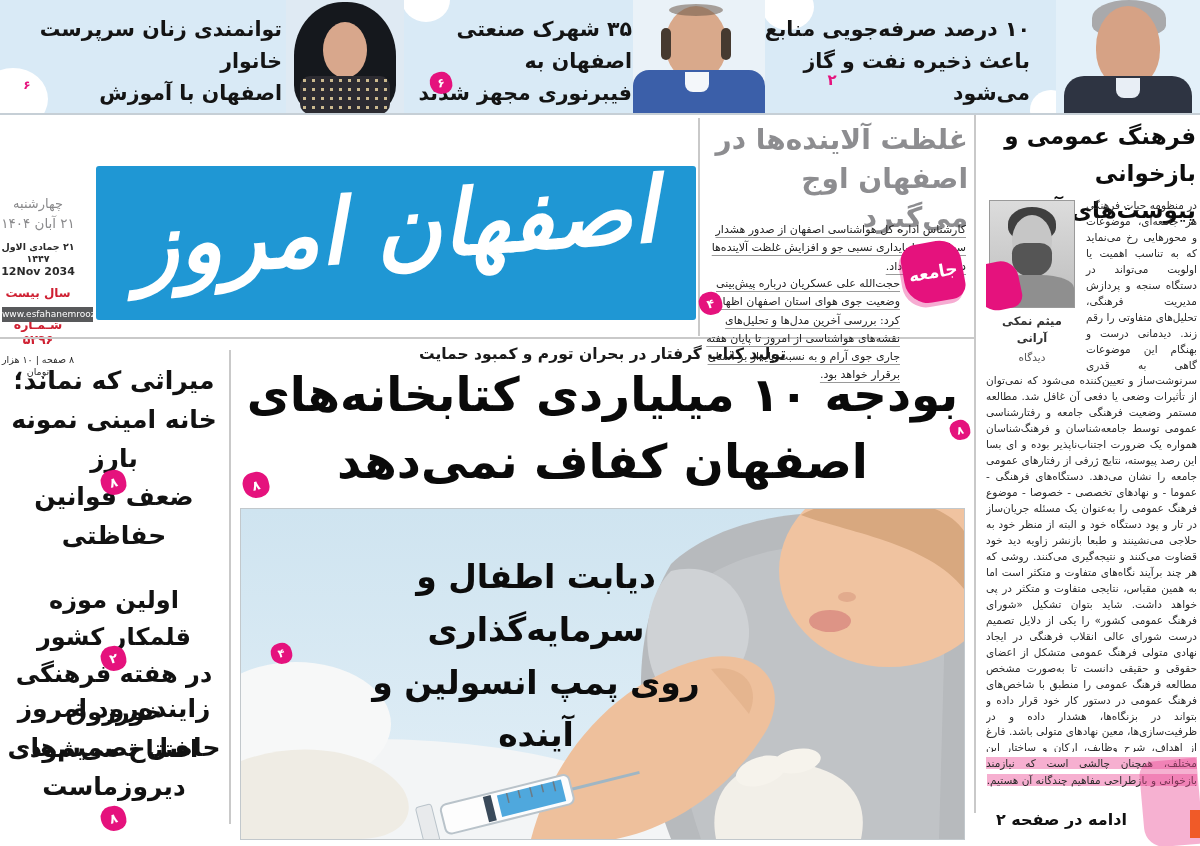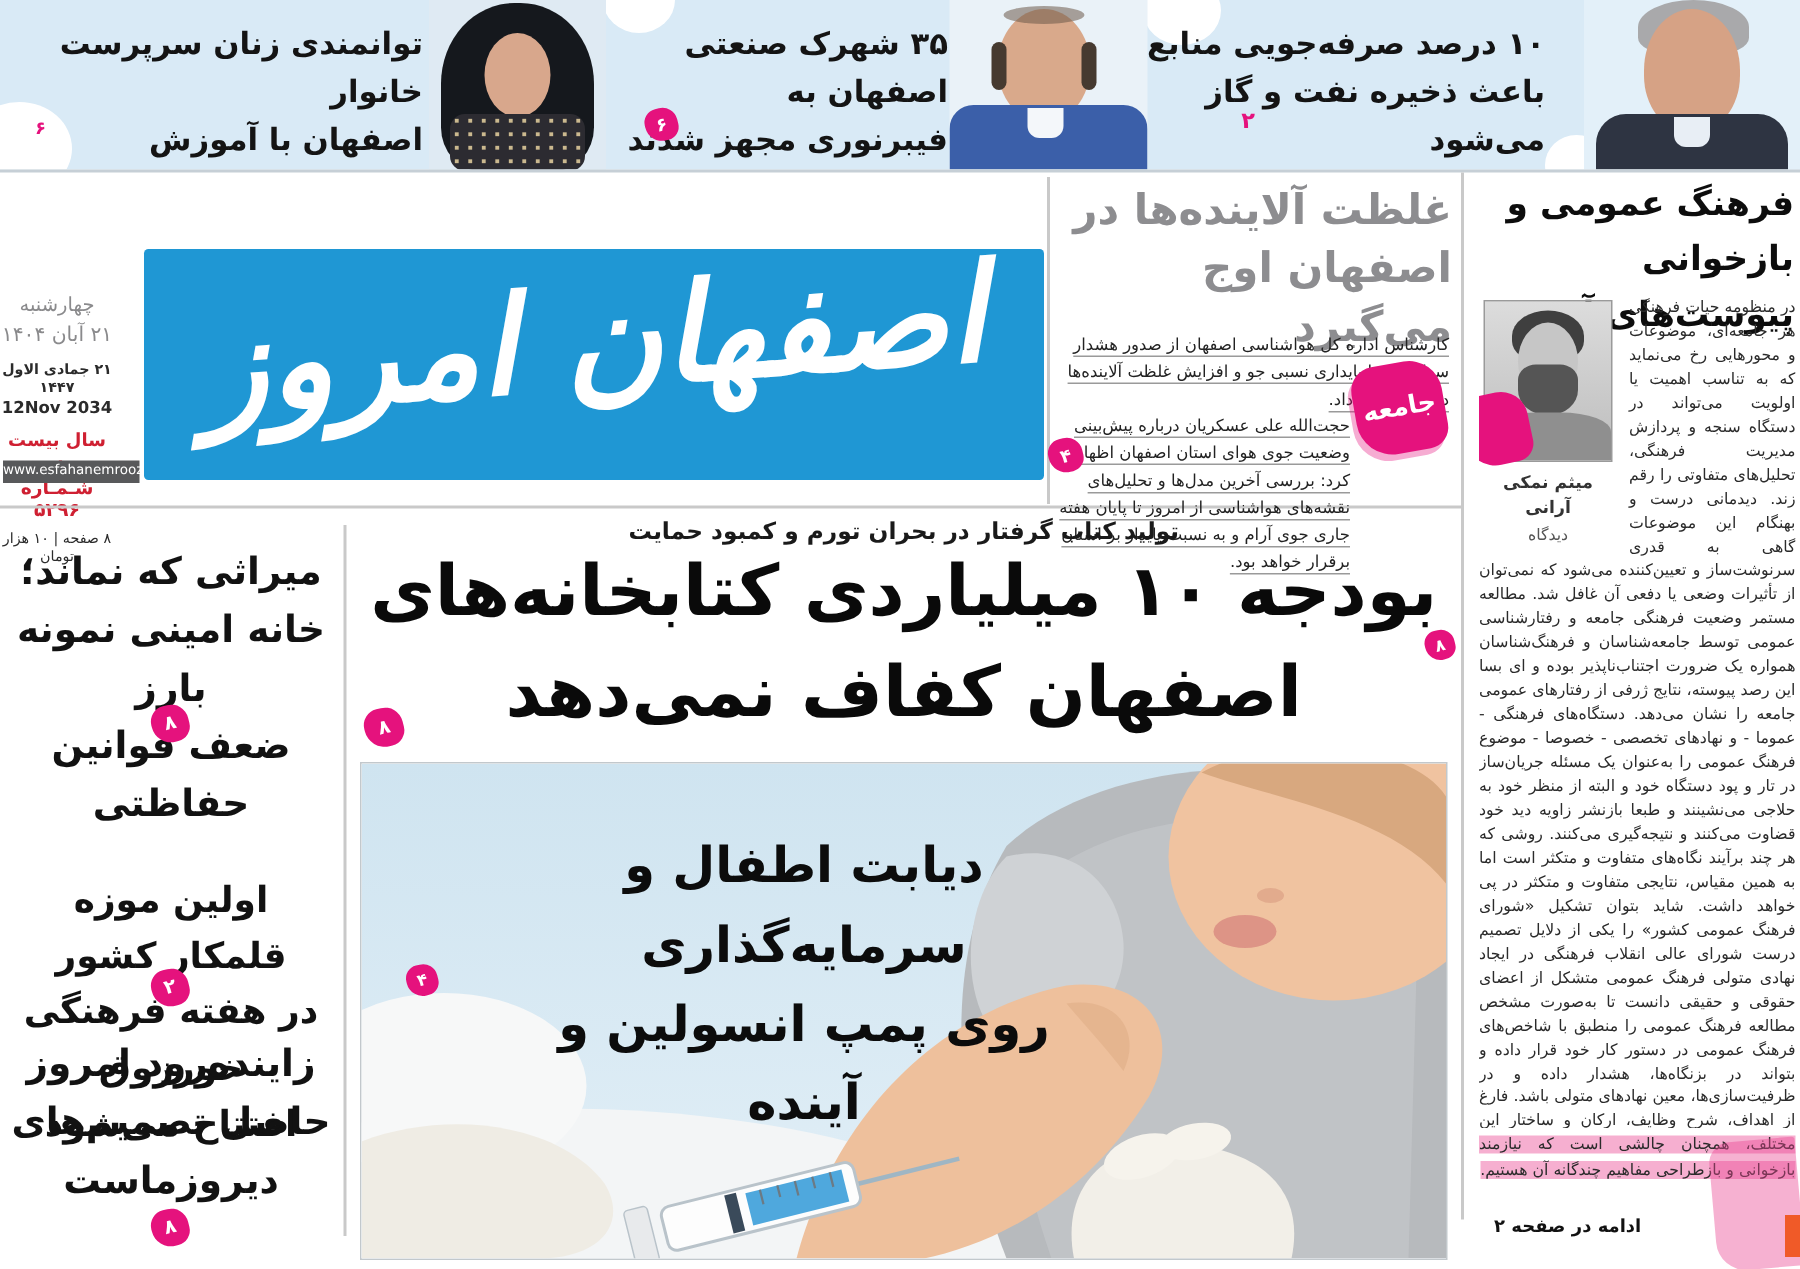--- a/index.html
+++ b/index.html
@@ -60,21 +60,21 @@
   .op-beard{position:absolute;left:22px;top:42px;width:40px;height:34px;border-radius:30% 30% 50% 50%;background:#555;}
   .op-shoulders{position:absolute;left:0;top:74px;width:84px;height:32px;border-radius:40% 40% 0 0;background:#8f8f8f;}
   .op-blob{position:absolute;left:-10px;top:62px;width:44px;height:48px;background:#e5127d;
            border-radius:14px 18px 12px 20px;transform:rotate(-12deg);z-index:2;}
   .op-author{font-size:11.5px;font-weight:700;color:#333;margin-top:5px;}
   .op-role{font-size:10.5px;color:#555;margin-top:2px;}
   .op-highlight{left:986px;top:755px;width:211px;font-size:10.5px;line-height:1.6;
                 text-align:justify;color:#2b2b2b;}
   .hl{background:rgba(238,110,170,.55);}
   .op-continue{left:986px;top:810px;width:211px;text-align:left;padding-left:10px;
-               font-size:12px;font-weight:800;color:#111;box-sizing:border-box;}
+               font-size:16px;font-weight:800;color:#111;box-sizing:border-box;}
   .op-watermark{left:1142px;top:760px;width:58px;height:86px;background:rgba(233,70,145,.42);
                 border-radius:14px 2px 4px 20px;transform:rotate(-5deg);}
   .orange-tab{left:1190px;top:810px;width:10px;height:28px;background:#f05a28;}
   
   .kicker{left:240px;top:345px;width:725px;text-align:center;font-size:15.5px;font-weight:700;color:#1a1a1a;}
   .lead-headline{left:240px;top:362px;width:725px;text-align:center;font-size:47px;font-weight:900;
                  color:#0a0a0a;line-height:1.42;white-space:pre-line;}
   
   .photo-block{left:240px;top:508px;width:723px;height:330px;border:1px solid #c2c8cc;
                box-sizing:content-box;overflow:hidden;}

